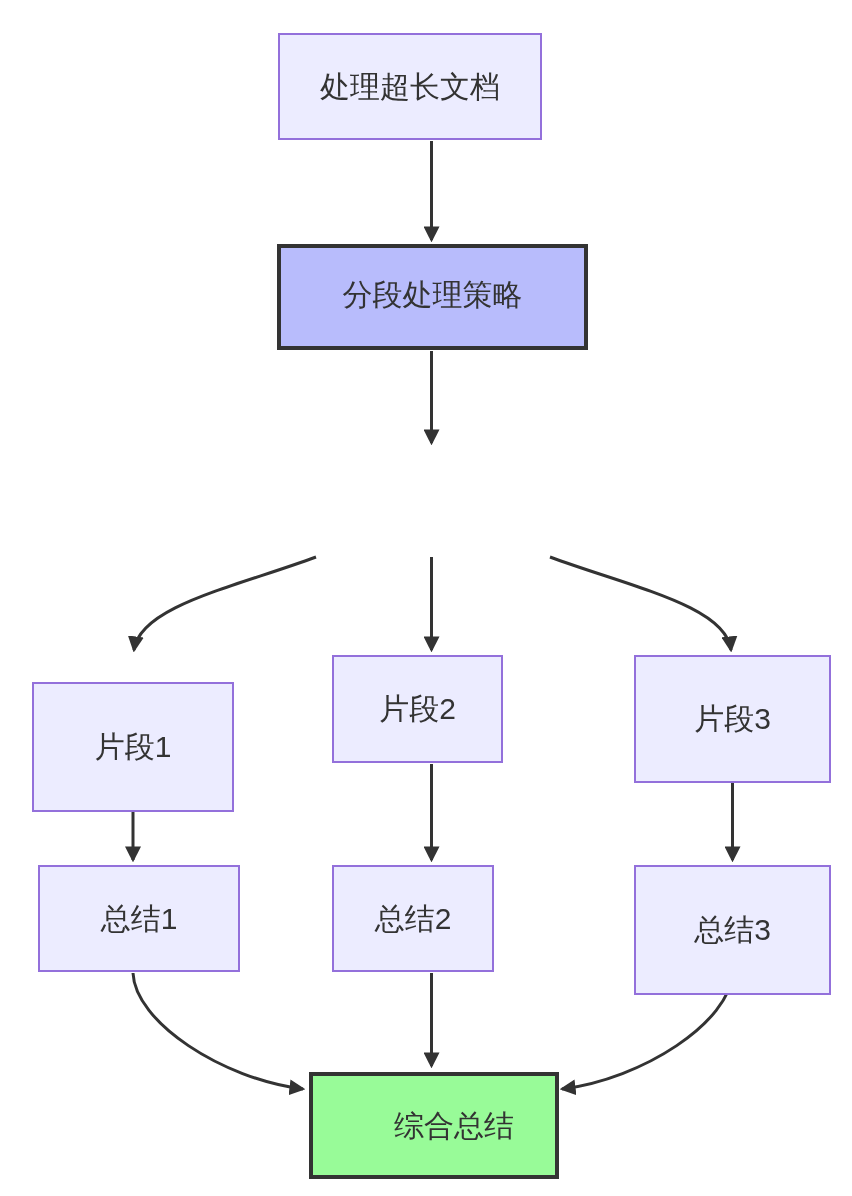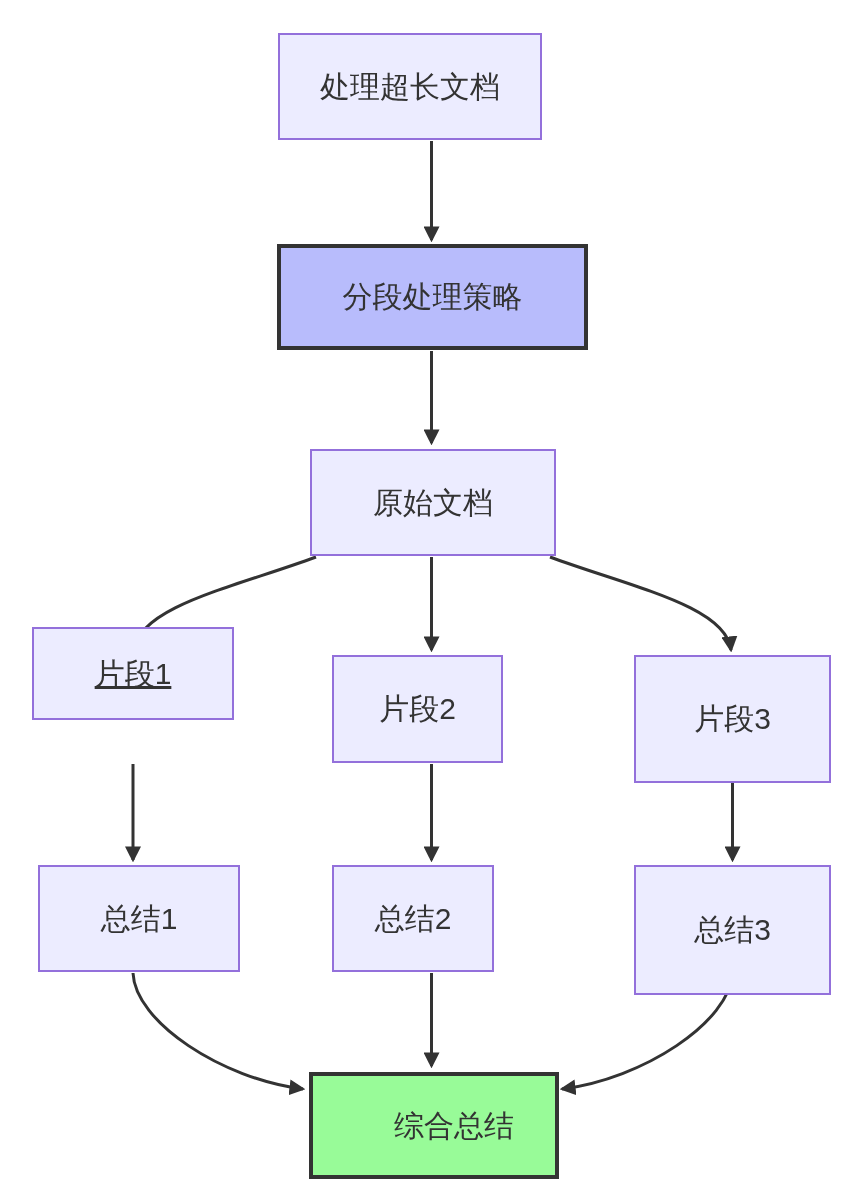--- a/index.html
+++ b/index.html
@@ -38,31 +38,32 @@
     border: 2px solid #9370DB;
     color: #333333;
     font-size: 30px;
     line-height: 1;
     text-align: center;
     white-space: nowrap;
   }
   .node.highlight {
     background: #B8BCFC;
     border: 4px solid #333333;
+    font-family: Liberation Mono, monospace;
   }
   .node.success {
     background: #98FB98;
     border: 4px solid #333333;
     padding-left: 40px;
   }
   
   .n-a { left: 278px; top: 33px;  width: 264px; height: 107px; }
   .n-b { left: 277px; top: 244px; width: 311px; height: 106px; }
   .n-c { left: 310px; top: 449px; width: 246px; height: 107px; }
-  .n-d { left: 32px;  top: 627px; width: 202px; height: 93px; text-decoration: underline; }
+  .n-d { left: 32px;  top: 682px; width: 202px; height: 130px; }
   .n-e { left: 332px; top: 655px; width: 171px; height: 108px; }
   .n-f { left: 634px; top: 655px; width: 197px; height: 128px; }
   .n-g { left: 38px;  top: 865px; width: 202px; height: 107px; text-align: center; }
   .n-h { left: 332px; top: 865px; width: 162px; height: 107px; }
   .n-i { left: 634px; top: 865px; width: 197px; height: 130px; }
   .n-j { left: 309px; top: 1072px; width: 250px; height: 107px; }
 </style>
 </head>
 <body>
 
@@ -88,23 +89,20 @@
   </svg>
 
   <div class="node n-a">
     <span>处理超长文档</span>
   </div>
 
   <div class="node highlight n-b">
     <span>分段处理策略</span>
   </div>
 
-  <div class="node n-c">
-    <span>原始文档</span>
-  </div>
 
   <div class="node n-d">
     <span>片段1</span>
   </div>
 
   <div class="node n-e">
     <span>片段2</span>
   </div>
 
   <div class="node n-f">

